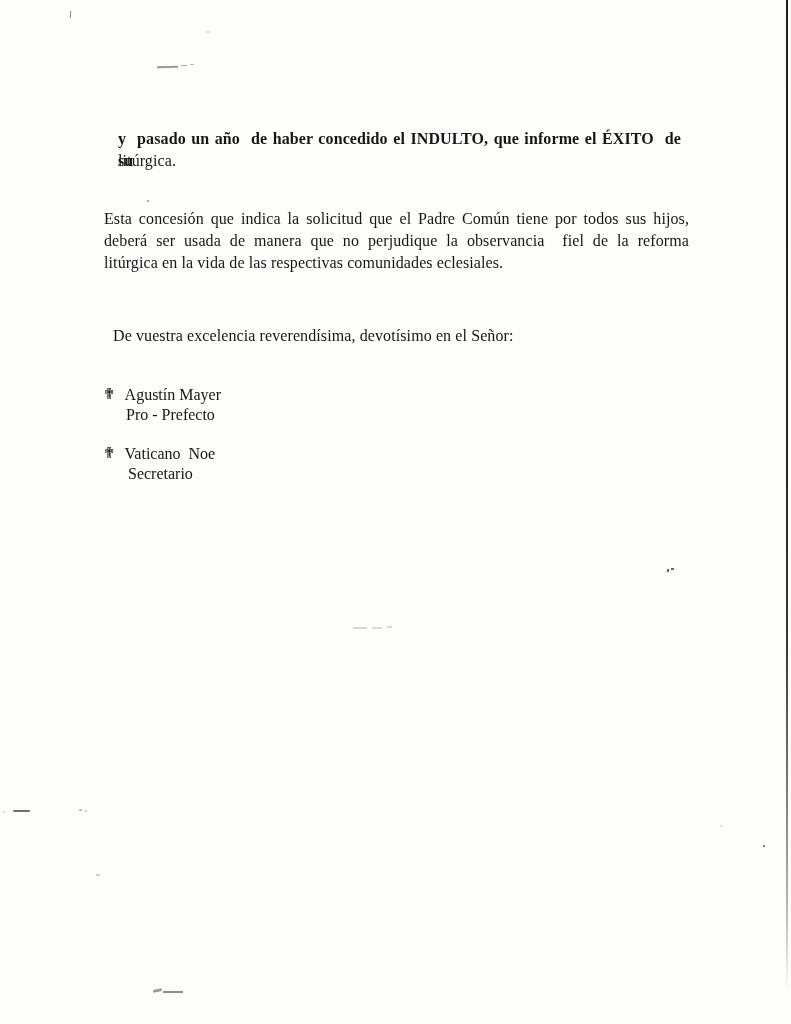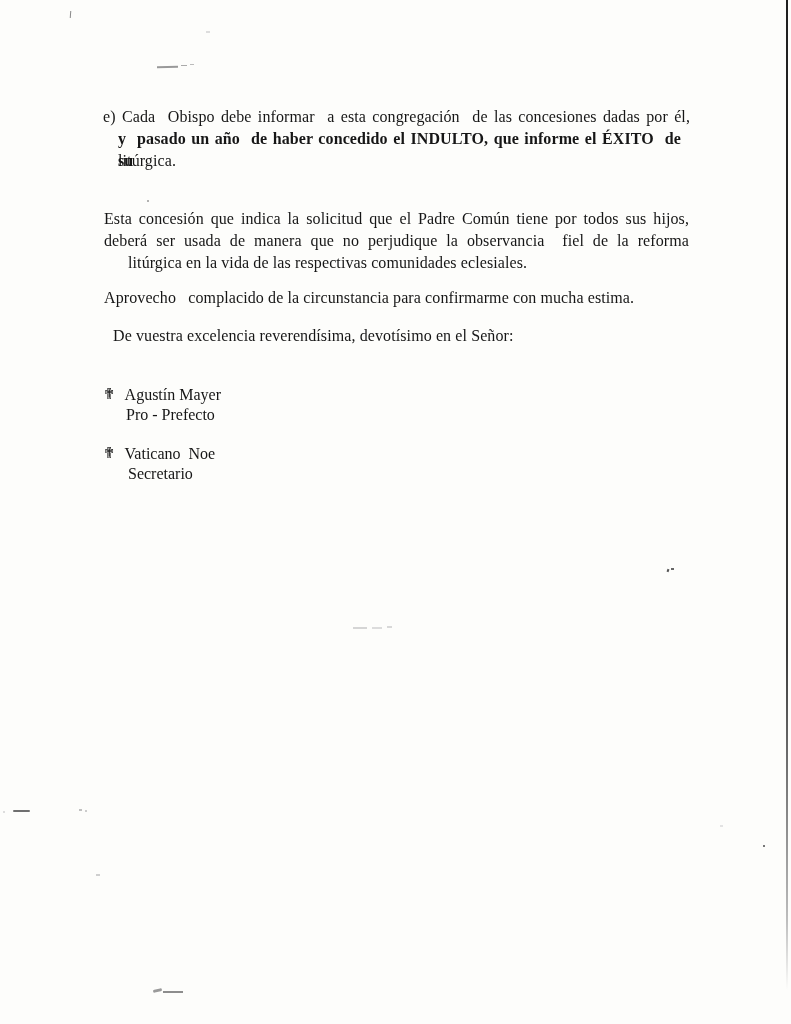--- a/index.html
+++ b/index.html
@@ -39,29 +39,27 @@
     left:786px; top:0; width:2px; height:1000px;
     background:linear-gradient(to bottom,
       #1f1f1f 0%, #262626 45%, #3a3a3a 65%, #8a8a8a 82%, #bdbdbd 92%, rgba(200,200,200,0) 99%);
   }
 </style>
 </head>
 <body>
 
 <div class="page">
 
-  <div class="line just" style="left:103px; top:106px; width:587px;">e) Cada  Obispo debe informar  a esta congregación  de las concesiones dadas por él,</div>
   <div class="line just" style="left:118px; top:128px; width:563px;font-weight:bold;">y  pasado un año  de haber concedido el INDULTO, que informe el ÉXITO  de  su</div>
   <div class="line" style="left:118px; top:150px;">litúrgica.</div>
 
   <div class="line just" style="left:104px; top:208px; width:585px;">Esta concesión que indica la solicitud que el Padre Común tiene por todos sus hijos,</div>
   <div class="line just" style="left:104px; top:230px; width:585px;">deberá  ser  usada  de  manera  que  no  perjudique  la  observancia    fiel  de  la  reforma</div>
-  <div class="line" style="left:104px; top:252px;margin-left:24px;">litúrgica en la vida de las respectivas comunidades eclesiales.</div>
+  <div class="line" style="left:104px; top:252px;">litúrgica en la vida de las respectivas comunidades eclesiales.</div>
 
-  <div class="line" style="left:104px; top:287px;">Aprovecho   complacido de la circunstancia para confirmarme con mucha estima.</div>
 
   <div class="line" style="left:113px; top:325px;">De vuestra excelencia reverendísima, devotísimo en el Señor:</div>
 
   <div class="sig-row" style="left:103px; top:384px;">
     <span class="cross">✟</span><span class="sig-name">Agustín Mayer</span>
   </div>
   <div class="sig-title" style="left:126px; top:404px;">Pro - Prefecto</div>
 
   <div class="sig-row" style="left:103px; top:443px;">
     <span class="cross">✟</span><span class="sig-name">Vaticano  Noe</span>

